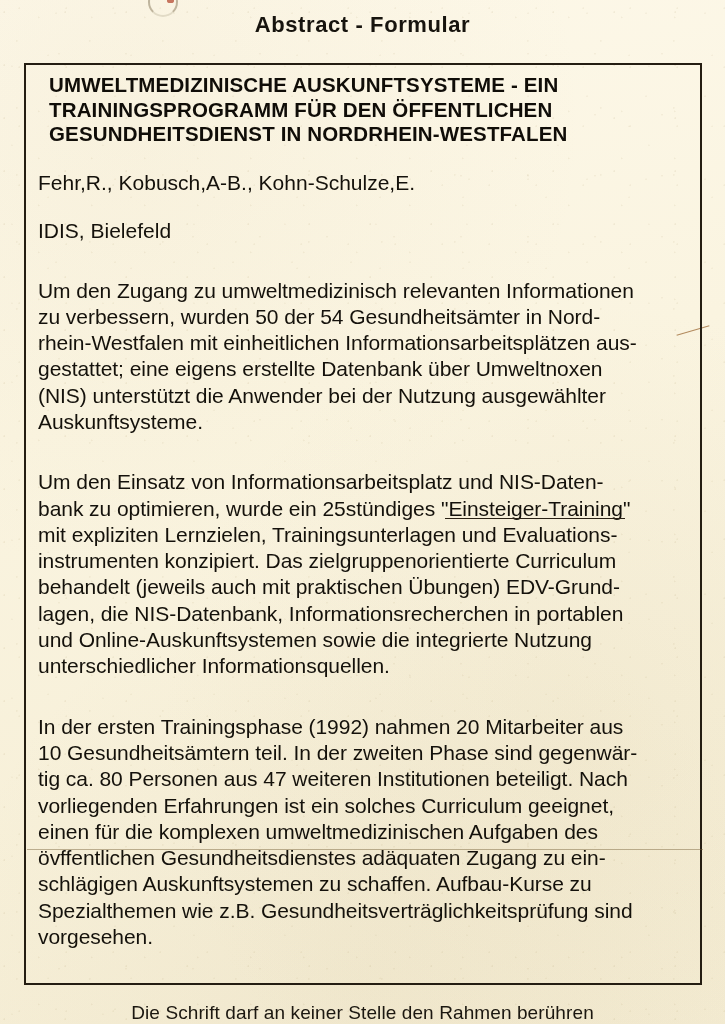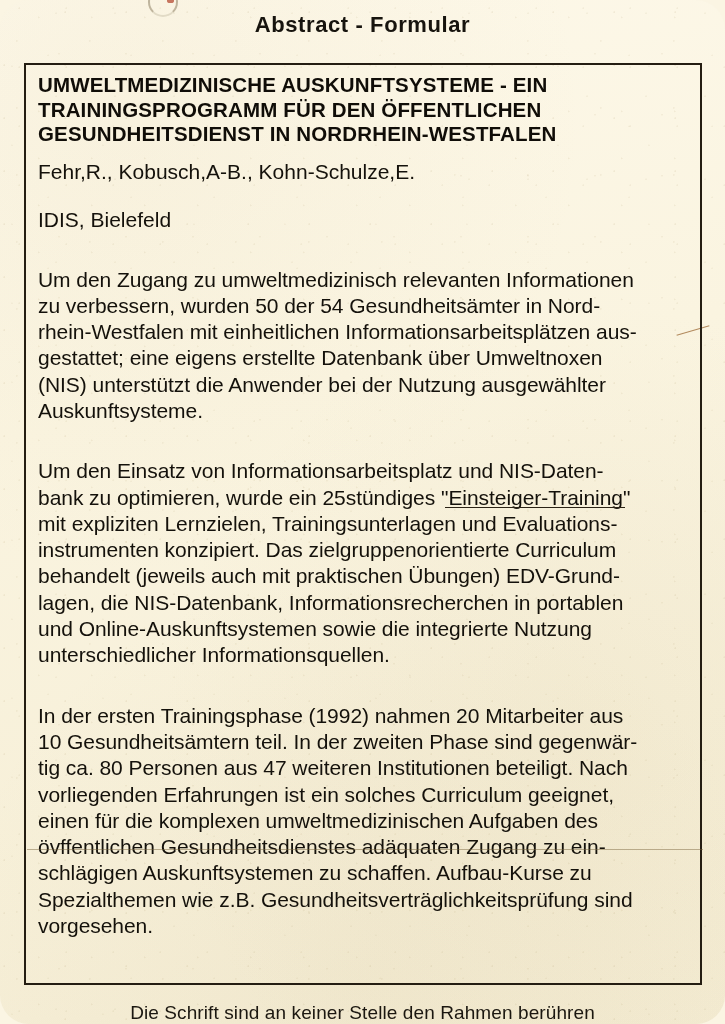--- a/index.html
+++ b/index.html
@@ -19,21 +19,20 @@
   .page {
     position: relative;
     width: 725px;
     height: 1024px;
     background:
       radial-gradient(circle at 18% 12%, rgba(214,196,150,0.10) 0%, rgba(214,196,150,0) 42%),
       radial-gradient(circle at 82% 72%, rgba(208,190,146,0.12) 0%, rgba(208,190,146,0) 46%),
       radial-gradient(circle at 50% 96%, rgba(200,182,140,0.10) 0%, rgba(200,182,140,0) 40%),
       linear-gradient(170deg, #fdf8e9 0%, #faf4e0 38%, #f7f0d9 72%, #f4ecd3 100%);
     overflow: hidden;
-    border-radius: 29px;
   }
 
   
   .grain {
     position: absolute;
     inset: 0;
     pointer-events: none;
     opacity: 0.40;
     background-image:
       radial-gradient(circle at 7% 23%, rgba(150,125,70,0.26) 0.6px, transparent 1.2px),
@@ -109,29 +108,29 @@
     top: 8px;
     right: 14px;
   }
 
   .abstract-title {
     font-size: 20.5px;
     font-weight: bold;
     line-height: 24.5px;
     color: #100d08;
     letter-spacing: 0.15px;
-    margin: 0 0 0 0;
+    margin: 0 0 0 11px;
     white-space: pre-line;
   }
 
   .authors {
     font-size: 21px;
     line-height: 26px;
     color: #14110b;
-    margin-top: 12px;
+    margin-top: 23px;
   }
   .affiliation {
     font-size: 21px;
     line-height: 26px;
     color: #14110b;
     margin-top: 22px;
   }
 
   .body-par {
     font-size: 21px;
@@ -225,15 +224,15 @@
 övffentlichen Gesundheitsdienstes adäquaten Zugang zu ein-
 schlägigen Auskunftsystemen zu schaffen. Aufbau-Kurse zu
 Spezialthemen wie z.B. Gesundheitsverträglichkeitsprüfung sind
 vorgesehen.</div>
 
     </div>
 
     <div class="rule-faint"></div>
   </div>
 
-  <div class="sheet-footer">Die Schrift sind an keiner Stelle den Rahmen berühren</div>
+  <div class="sheet-footer">Die Schrift darf an keiner Stelle den Rahmen berühren</div>
 
 </div>
 
 </body></html>

